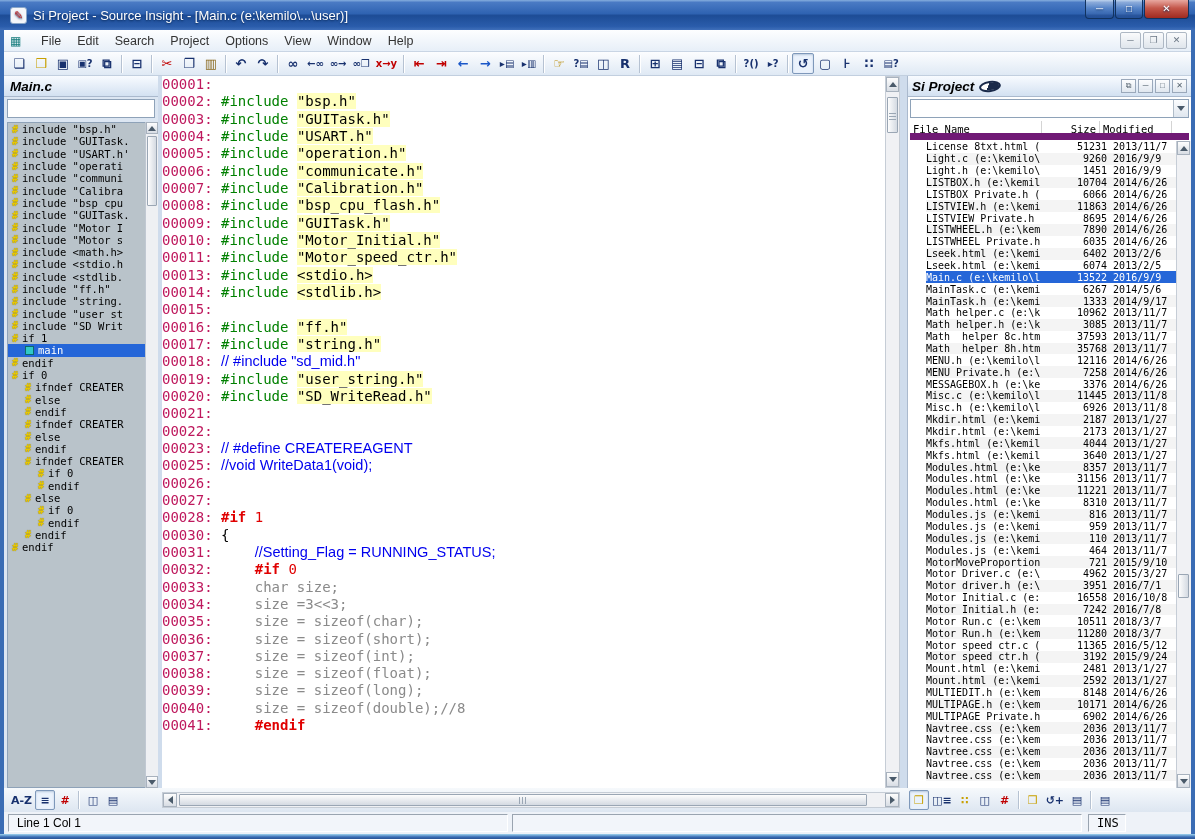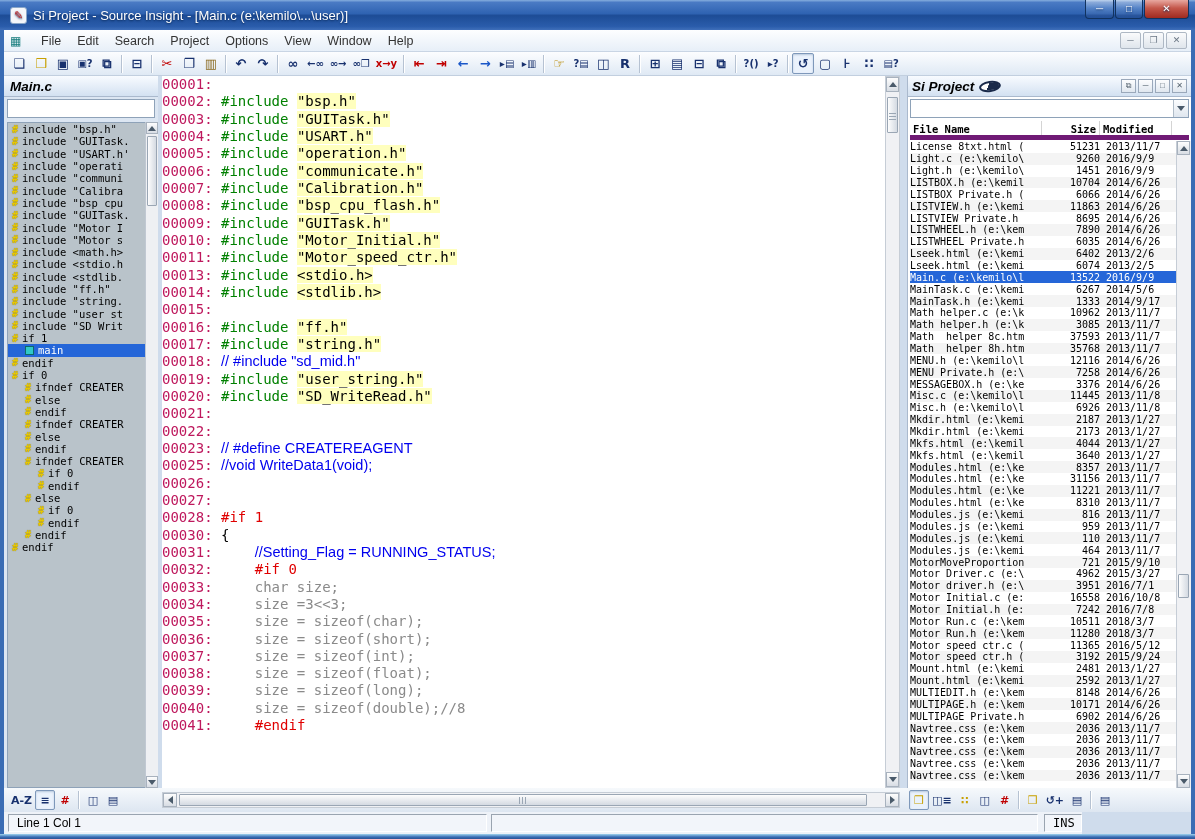--- a/index.html
+++ b/index.html
@@ -54,21 +54,21 @@
   .sym-fn { width:9px; height:9px; background:#30c8c8; border:1px solid #0e6868; margin-right:4px; flex:none; }
   .sym-scroll { position:absolute; right:0; top:46px; width:13px; bottom:0; background:#eef0f3; border-left:1px solid #c0c8d2; }
   
   .editor { position:absolute; left:158px; top:0; width:723px; height:712px; background:#fff; overflow:hidden;
     font-family:"DejaVu Sans Mono",monospace; font-size:14px; }
   .ed-line { height:17.34px; white-space:pre; line-height:17.34px; }
   .sg-ln  { color:#be185d; }
   .sg-kw  { color:#008000; }
   .sg-str { color:#000; background:#ffffbe; }
   .sg-cmt { color:#0000ee; font-family:"Liberation Sans",sans-serif; font-size:14.5px; }
-  .sg-ppb { color:#e00000; font-weight:normal; }
+  .sg-ppb { color:#e00000; font-weight:bold; }
   .sg-pp  { color:#e00000; }
   .sg-dis { color:#8a8a8a; }
   .sg-pl  { color:#000; }
   .sg-fn  { color:#0000cc; font-weight:bold; font-size:20px; font-family:"Liberation Sans",sans-serif; }
   .sg-pr  { color:#6a006a; }
   
   .vscroll { position:absolute; width:15px; background:#f0f1f4; border:1px solid #c6cdd6; }
   .hscroll { position:absolute; height:16px; background:#f0f1f4; border:1px solid #c6cdd6; }
   .sb-btn { position:absolute; background:linear-gradient(#fdfdfd,#d8dde4); border:1px solid #a8b2be; display:flex; align-items:center; justify-content:center; }
   .sb-thumb { position:absolute; background:linear-gradient(90deg,#fdfdfd,#d4dae2); border:1px solid #9aa6b4; border-radius:1px; }
@@ -87,36 +87,36 @@
   .rp-title .t { font-size:13.5px; font-weight:bold; font-style:italic;text-align:center; }
   .si-logo { width:22px; height:11px; border:2px solid #1a2a4a; border-radius:50%; margin-left:5px;
     background:linear-gradient(120deg,#fff 40%,#1a2a4a 41%); transform:rotate(-8deg); }
   .rp-btns { margin-left:auto; display:flex; }
   .rpbtn { width:15px; height:14px; margin-left:2px; border:1px solid #9aa8ba; background:linear-gradient(#fcfdfe,#e0e7ef);
     color:#55636f; font-size:8px; line-height:12px; text-align:center; }
   .rp-combo { height:19px; margin:2px 2px; border:1px solid #8ea2b8; background:#fff; position:relative; }
   .rp-combo .drop { position:absolute; right:0; top:0; width:15px; height:100%; background:linear-gradient(#fcfdfe,#dfe6ee);
     border-left:1px solid #b0bcc8; display:flex; align-items:center; justify-content:center; }
   .rp-header { height:19px; display:flex; font-family:"DejaVu Sans Mono",monospace; font-size:10.5px;
-    border-bottom:5px solid #701a75; margin:3px 2px 0 2px;font-weight:bold; }
+    border-bottom:7px solid #701a75; margin:3px 2px 0 2px; }
   .rp-header span { border-right:1px solid #d4d4d4; padding:2px 3px; }
   .col-name { width:132px; } .col-size { width:58px; text-align:right; } .col-date { width:72px; padding-left:6px; }
   .file-rows { position:absolute; left:2px; top:65px; width:266px; bottom:0; overflow:hidden;
     font-family:"DejaVu Sans Mono",monospace; font-size:10px; }
-  .file-row { height:11.87px; display:flex; align-items:center; white-space:nowrap; }
+  .file-row { height:11.87px; display:flex; align-items:center; white-space:nowrap;margin-left:16px; }
   .file-row:nth-child(even) { background:#f4f4f4; }
   .file-row.sel { background:#2566d8; color:#fff; }
   .file-row span { overflow:hidden; }
   .rp-scroll { position:absolute; right:0; top:65px; width:15px; bottom:0; background:#f0f1f4; border-left:1px solid #c6cdd6; }
   
   .bottom-row { position:absolute; left:0; top:788px; width:1187px; height:24px; background:linear-gradient(#f6f9fc,#dde6f1); }
   .mini-toolbar { position:absolute; top:1px; height:22px; display:flex; align-items:center; }
   .mini-toolbar .tbtn { min-width:20px; height:20px; font-size:11px; }
   
-  .statusbar { position:absolute; left:0; top:812px; width:1078px; height:22px; background:#eef2f8;
+  .statusbar { position:absolute; left:0; top:812px; width:1187px; height:22px; background:#eef2f8;
     display:flex; align-items:center; font-size:12px; font-family:"Liberation Sans",sans-serif; }
   .sb-pane { height:18px; border:1px solid; border-color:#9aa4b0 #fff #fff #9aa4b0; margin-left:4px;
     padding:1px 8px; background:#f2f5fa; }
   .pane-pos { width:500px; } .pane-mid { width:570px; } .pane-ins { width:38px; margin-left:6px; text-align:center; font-family:"DejaVu Sans Mono",monospace; }
   .bottom-border { position:absolute; left:-4px; bottom:0; width:1195px; height:5px;
     background:linear-gradient(#9fd4ee,#3a6cb4 60%,#2a5494); }
 </style>
 </head>
 <body>
 

